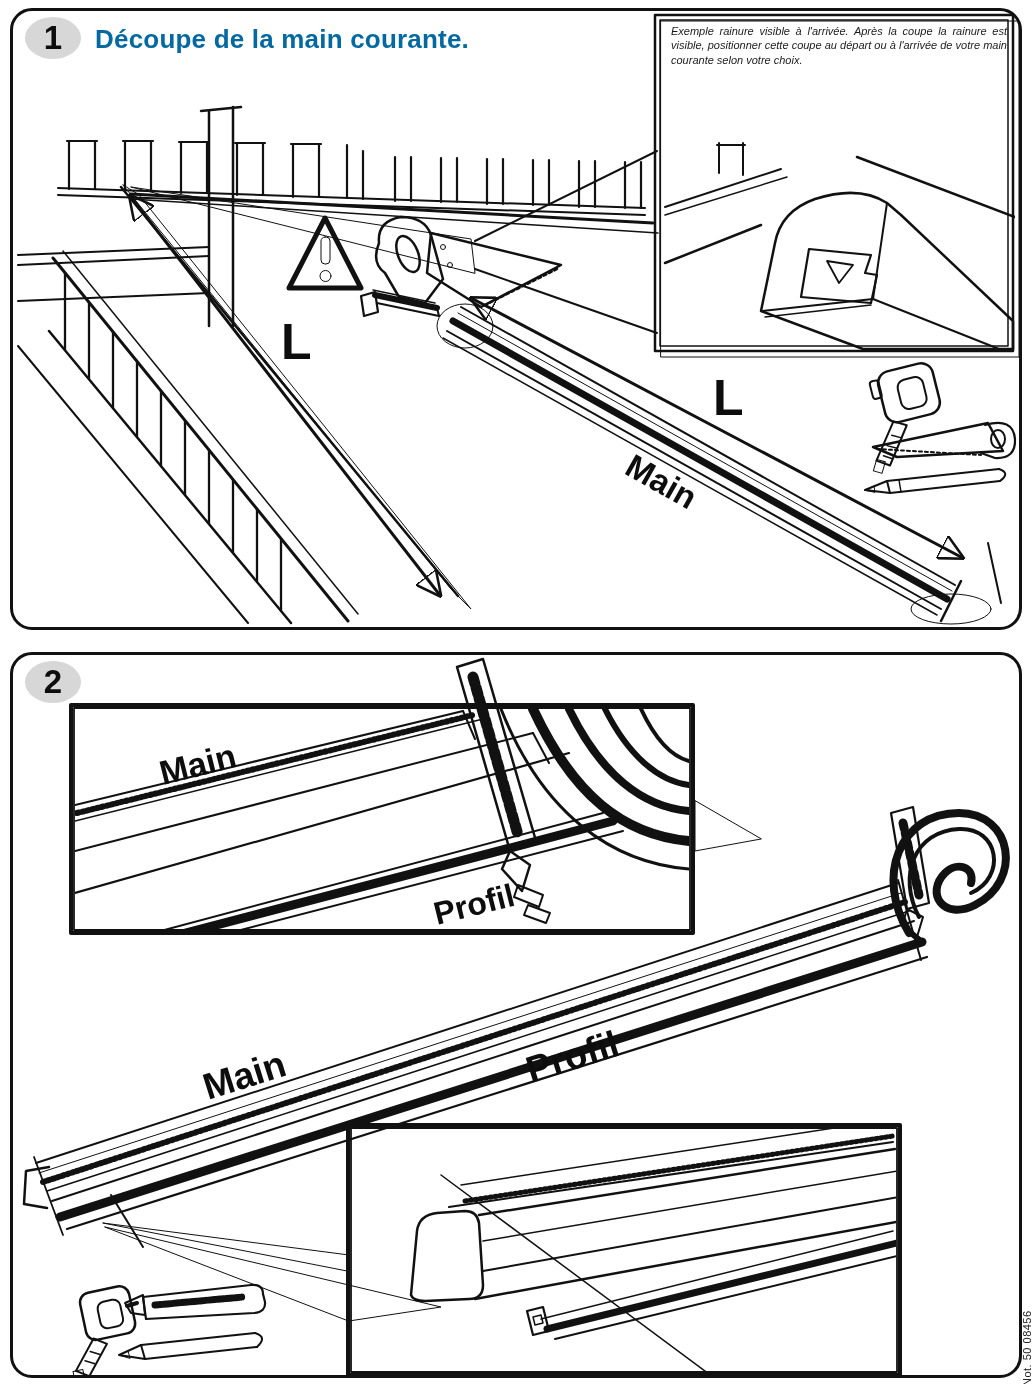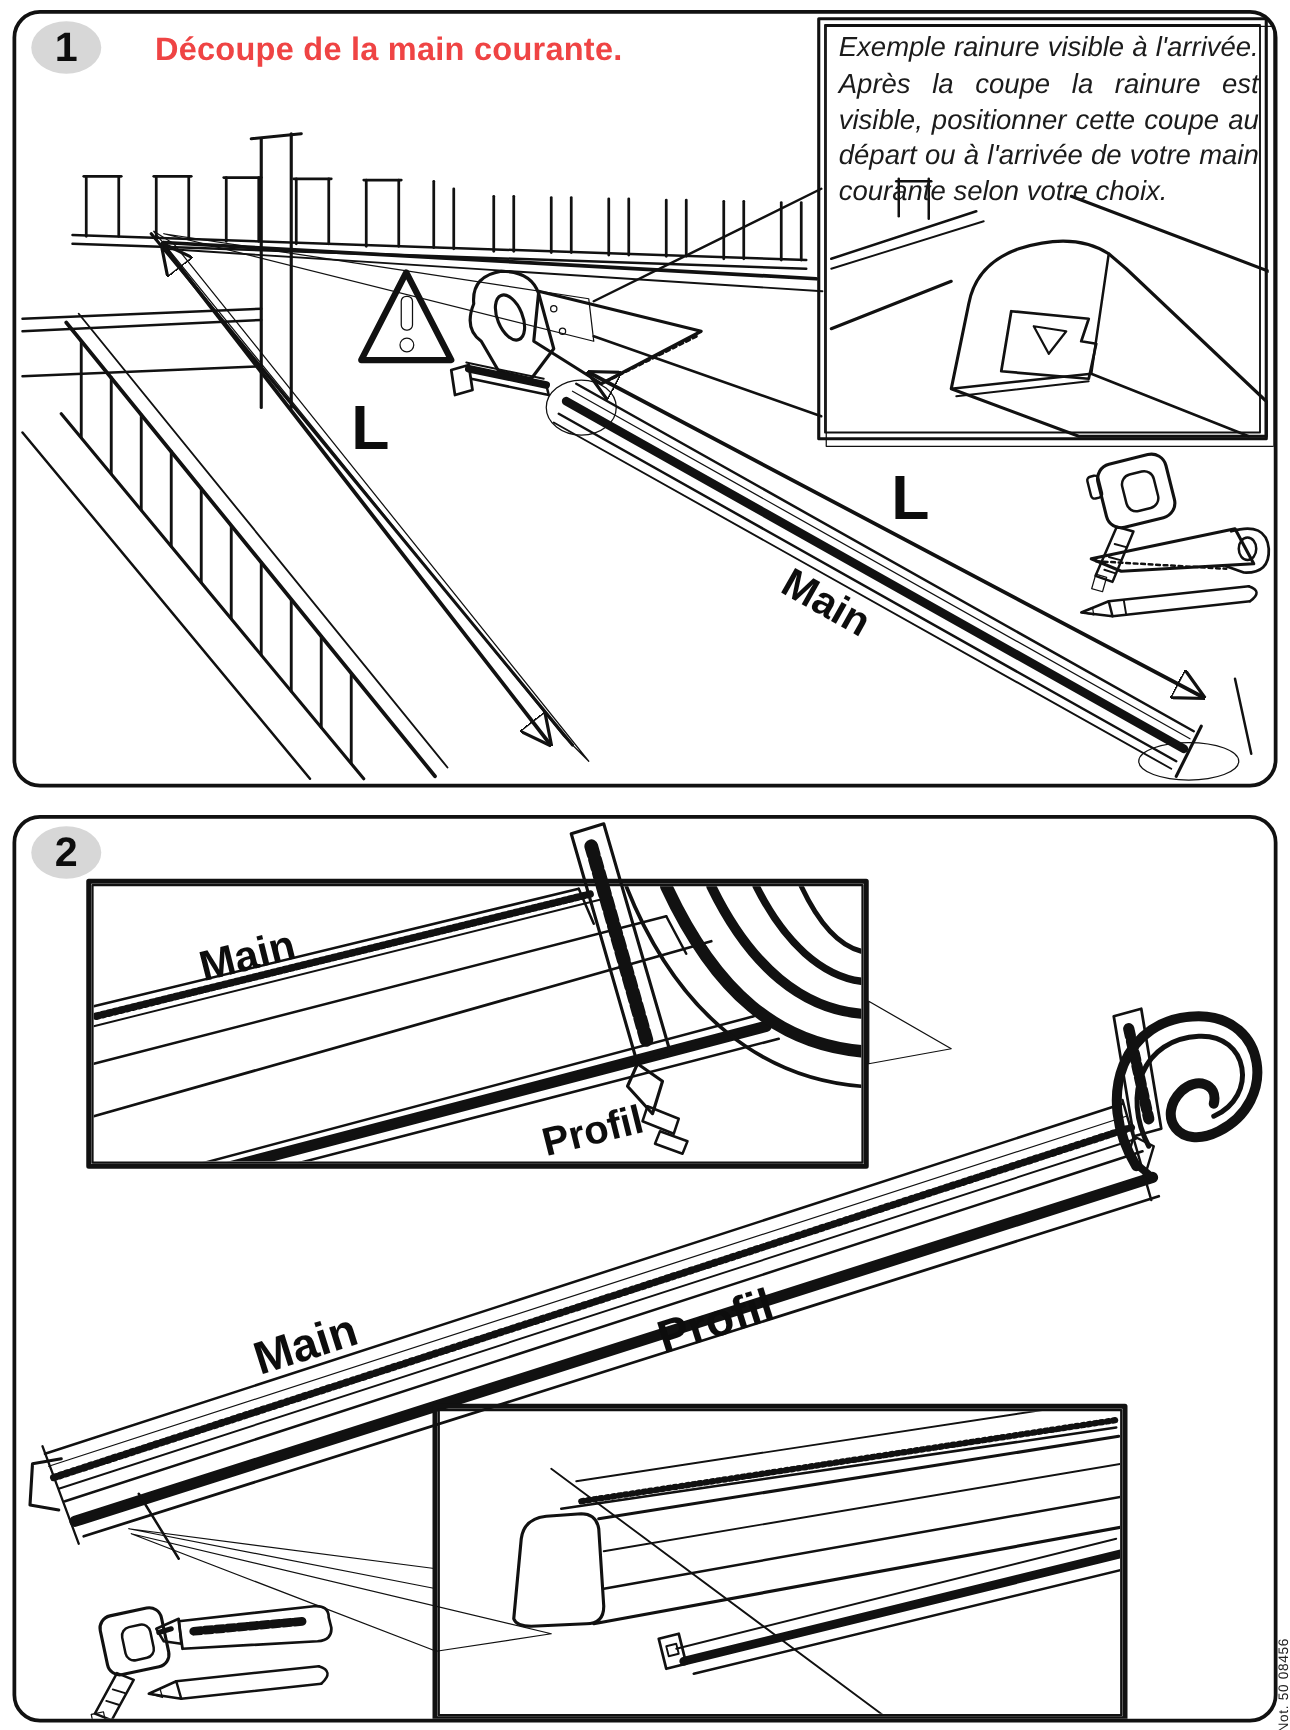--- a/index.html
+++ b/index.html
@@ -14,25 +14,25 @@
   #panel1{top:8px;height:622px;}
   #panel2{top:652px;height:726px;}
   .panel > svg{position:absolute;left:0;top:0;width:100%;height:100%;}
   .badge{
     position:absolute;left:12px;top:6px;width:56px;height:42px;background:#d7d7d7;
     border-radius:50%;display:flex;align-items:center;justify-content:center;
     font-weight:bold;font-size:33px;color:#0d0d0d;z-index:5;
   }
   .step-title{
     position:absolute;left:82px;top:13px;font-size:26px;font-weight:bold;
-    color:#ef4444;letter-spacing:.2px;z-index:5;white-space:nowrap;margin-left:29px;
+    color:#0369a1;letter-spacing:.2px;z-index:5;white-space:nowrap;
   }
   .note{
     position:absolute;left:658px;top:13px;width:336px;z-index:5;
-    font-size:22px;font-style:italic;line-height:1.31;color:#1b1b1b;
+    font-size:11px;font-style:italic;line-height:1.31;color:#1b1b1b;
     text-align:justify;
   }
   .vcode{
     position:absolute;left:1021px;top:1202px;height:184px;z-index:6;
     writing-mode:vertical-rl;transform:rotate(180deg);
     font-size:11px;color:#222;white-space:nowrap;letter-spacing:.5px;
   }
   svg line,svg path,svg polygon,svg polyline,svg rect,svg circle,svg ellipse{
     stroke:#111;fill:none;stroke-linecap:round;stroke-linejoin:round;
   }

